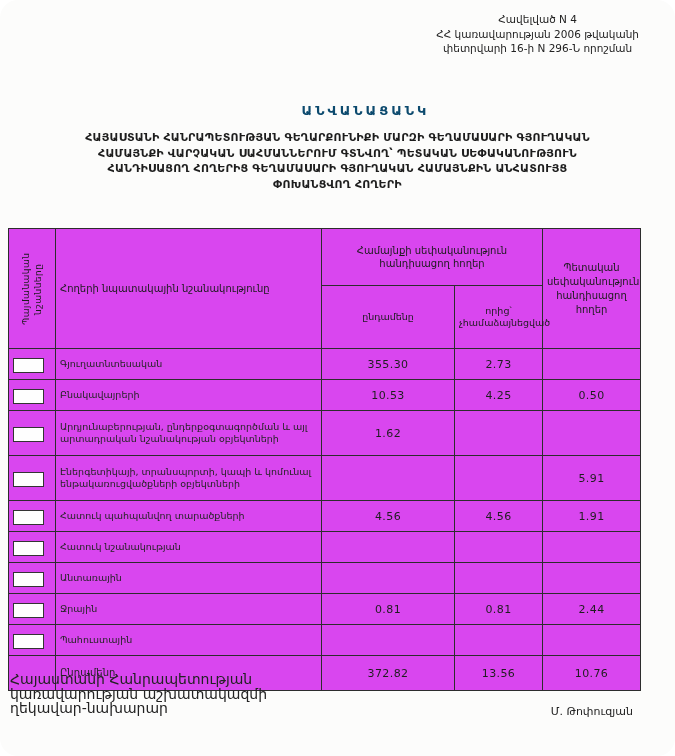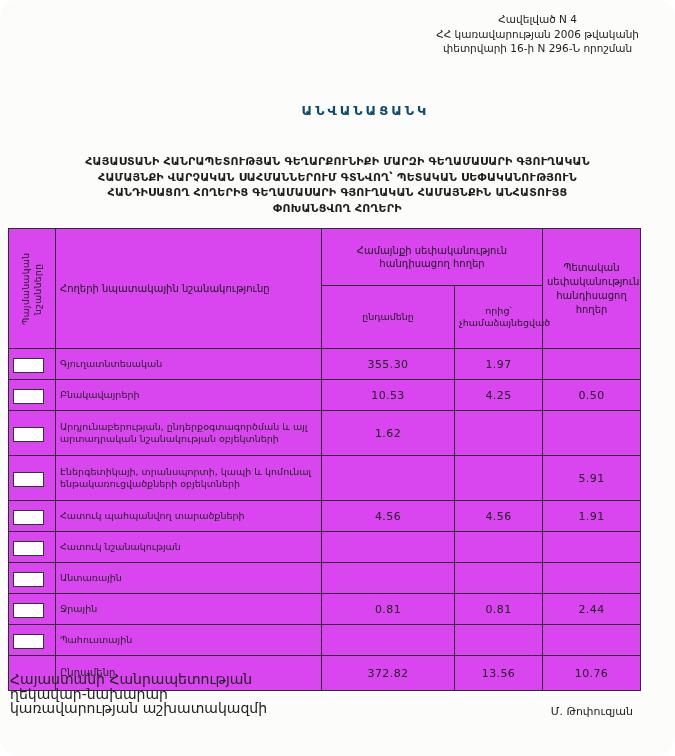--- a/index.html
+++ b/index.html
@@ -38,21 +38,20 @@
     position: absolute;
     top: 130px;
     left: 0;
     width: 100%;
     text-align: center;
     font-size: 11px;
     font-weight: bold;
     line-height: 15.5px;
     letter-spacing: 0.2px;
     color: #1d1d1d;
-    margin-top: 24px;
   }
   table.main {
     position: absolute;
     top: 228px;
     left: 8px;
     width: 632px;
     border-collapse: collapse;
     table-layout: fixed;
   }
   table.main th, table.main td {
@@ -151,21 +150,21 @@
       <tr>
         <th class="h-sub">ընդամենը</th>
         <th class="h-sub">որից՝ չհամաձայնեցված</th>
       </tr>
     </thead>
     <tbody>
       <tr class="r">
         <td class="c-sign"><span class="legend-box"></span></td>
         <td class="c-label">Գյուղատնտեսական</td>
         <td class="c-num">355.30</td>
-        <td class="c-num">1.97</td>
+        <td class="c-num">2.73</td>
         <td class="c-num"></td>
       </tr>
       <tr class="r">
         <td class="c-sign"><span class="legend-box"></span></td>
         <td class="c-label">Բնակավայրերի</td>
         <td class="c-num">10.53</td>
         <td class="c-num">4.25</td>
         <td class="c-num">0.50</td>
       </tr>
       <tr class="tall">
@@ -222,19 +221,19 @@
         <td class="c-label">Ընդամենը</td>
         <td class="c-num">372.82</td>
         <td class="c-num">13.56</td>
         <td class="c-num">10.76</td>
       </tr>
     </tbody>
   </table>
 
   <div class="footer-block">
     <div>Հայաստանի Հանրապետության</div>
+    <div>կառավարության աշխատակազմի</div>
     <div>ղեկավար-նախարար</div>
-    <div>կառավարության աշխատակազմի</div>
   </div>
 
   <div class="signature">Մ. Թոփուզյան</div>
 
 </div>
 
 </body></html>

